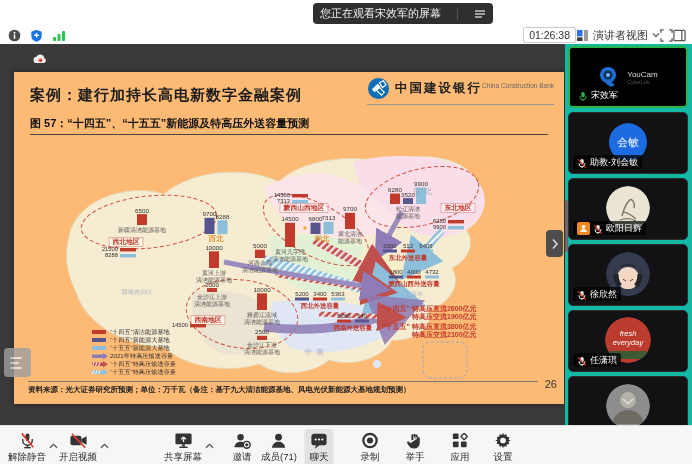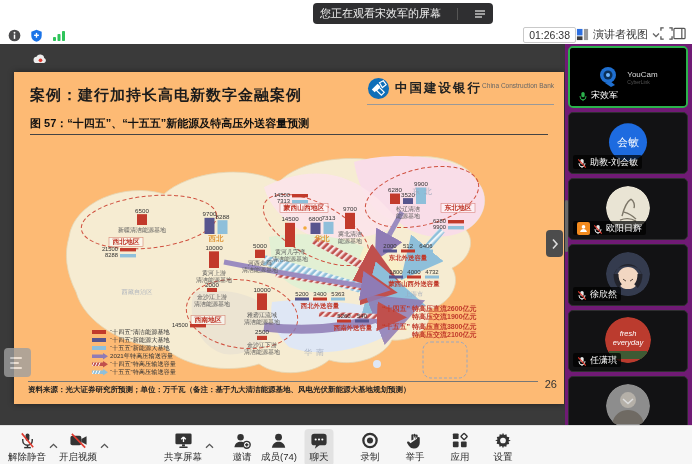--- a/index.html
+++ b/index.html
@@ -10,21 +10,21 @@
   
   .banner-pill { position:absolute; left:313px; top:3px; height:21px; background:#2f2f31;
     border-radius:4px; display:flex; align-items:center; padding:0 7px; gap:16px; z-index:30; }
   .banner-pill .txt { color:#f0f0f0; font-size:11px; white-space:nowrap; }
   .banner-pill .sep { width:1px; height:12px; background:#555; }
 
   
   .statusbar { position:absolute; left:0; top:26px; width:692px; height:18px; background:#fff;
     display:flex; align-items:center; }
   .sb-left { display:flex; align-items:center; gap:9px; padding-left:8px; }
-  .sb-right { margin-left:auto; display:flex; align-items:flex-start; padding-right:6px; }
+  .sb-right { margin-left:auto; display:flex; align-items:center; padding-right:6px; }
   .timer-box { border:1px solid #c9c9c9; border-radius:2px; font-size:10.5px; color:#333;
     padding:1px 5px; background:#fff; }
   .view-switch { display:flex; align-items:center; gap:4px; font-size:11px; color:#333; }
 
   
   .share { position:absolute; left:0; top:44px; width:565px; height:381px; background:#3a3a3a; }
   .recording { position:absolute; left:24px; top:9px; display:flex; align-items:center; gap:6px;
     color:#e8e8e8; font-size:11px;flex-direction:column; }
 
   .slide { position:absolute; left:14px; top:28px; width:550px; height:332px; background:#fdba74;
@@ -46,21 +46,21 @@
   
   .collapse-handle { position:absolute; left:546px; top:186px; width:17px; height:27px; background:#4c4c4c;
     border-radius:4px; display:flex; align-items:center; justify-content:center; z-index:5; }
   .left-tab { position:absolute; left:4px; top:304px; width:27px; height:29px; background:#9f9f9f;
     opacity:.8; border-radius:4px; display:flex; flex-direction:column; gap:3px; justify-content:center;
     padding-left:6px; }
   .left-tab i { display:block; height:2px; background:#e8e8e8; border-radius:1px; }
   .left-tab i:nth-child(1){width:12px;} .left-tab i:nth-child(2){width:9px;} .left-tab i:nth-child(3){width:12px;}
 
   
-  .sidebar { position:absolute; left:565px; top:44px; width:127px; height:381px; background:#701a75;
+  .sidebar { position:absolute; left:565px; top:44px; width:127px; height:381px; background:#14b8a6;
     overflow:hidden; }
   .tile { position:absolute; left:3px; width:120px; height:62px; background:#121214; border-radius:5px;
     border:1px solid #2e2e30; overflow:hidden; }
   .tile.active { border:2px solid #2bb24c; }
   .namebar { position:absolute; left:4px; bottom:4px; height:14px; background:rgba(0,0,0,.72);
     border-radius:2px; display:flex; align-items:flex-end; gap:3px; padding:0 4px; max-width:110px; }
   .namebar span { color:#fff; font-size:9px; white-space:nowrap; }
   .badge-host { width:13px; height:13px; background:#f28a1e; border-radius:2px; display:flex;
     align-items:center; justify-content:center; }
   .avatar-circle { position:absolute; left:50%; top:50%; transform:translate(-50%,-52%);
@@ -561,21 +561,21 @@
           </span>
           <span class="lbl">邀请</span>
         </div>
         <div class="tb-item" style="left: 279px;">
           <span style="display:flex">
             <svg width="19" height="19" viewBox="0 0 20 20">
               <circle cx="10" cy="6.5" r="3.6" fill="#333"></circle>
               <path d="M3 17.5c.7-4.4 3.8-6.3 7-6.3s6.3 1.9 7 6.3z" fill="#333"></path>
             </svg>
           </span>
-          <span class="lbl">成员(74)</span>
+          <span class="lbl">成员(71)</span>
         </div>
         <div class="tb-item active" style="left: 319px;">
           <span style="display:flex">
             <svg width="19" height="19" viewBox="0 0 20 20">
               <rect x="2" y="3" width="16" height="12" rx="3" fill="#333"></rect>
               <path d="M7 14.5L5.6 18.6l5.4-4.1z" fill="#333"></path>
               <g fill="#fff">
                 <circle cx="6.5" cy="9" r="1.1"></circle>
                 <circle cx="10" cy="9" r="1.1"></circle>
                 <circle cx="13.5" cy="9" r="1.1"></circle>

